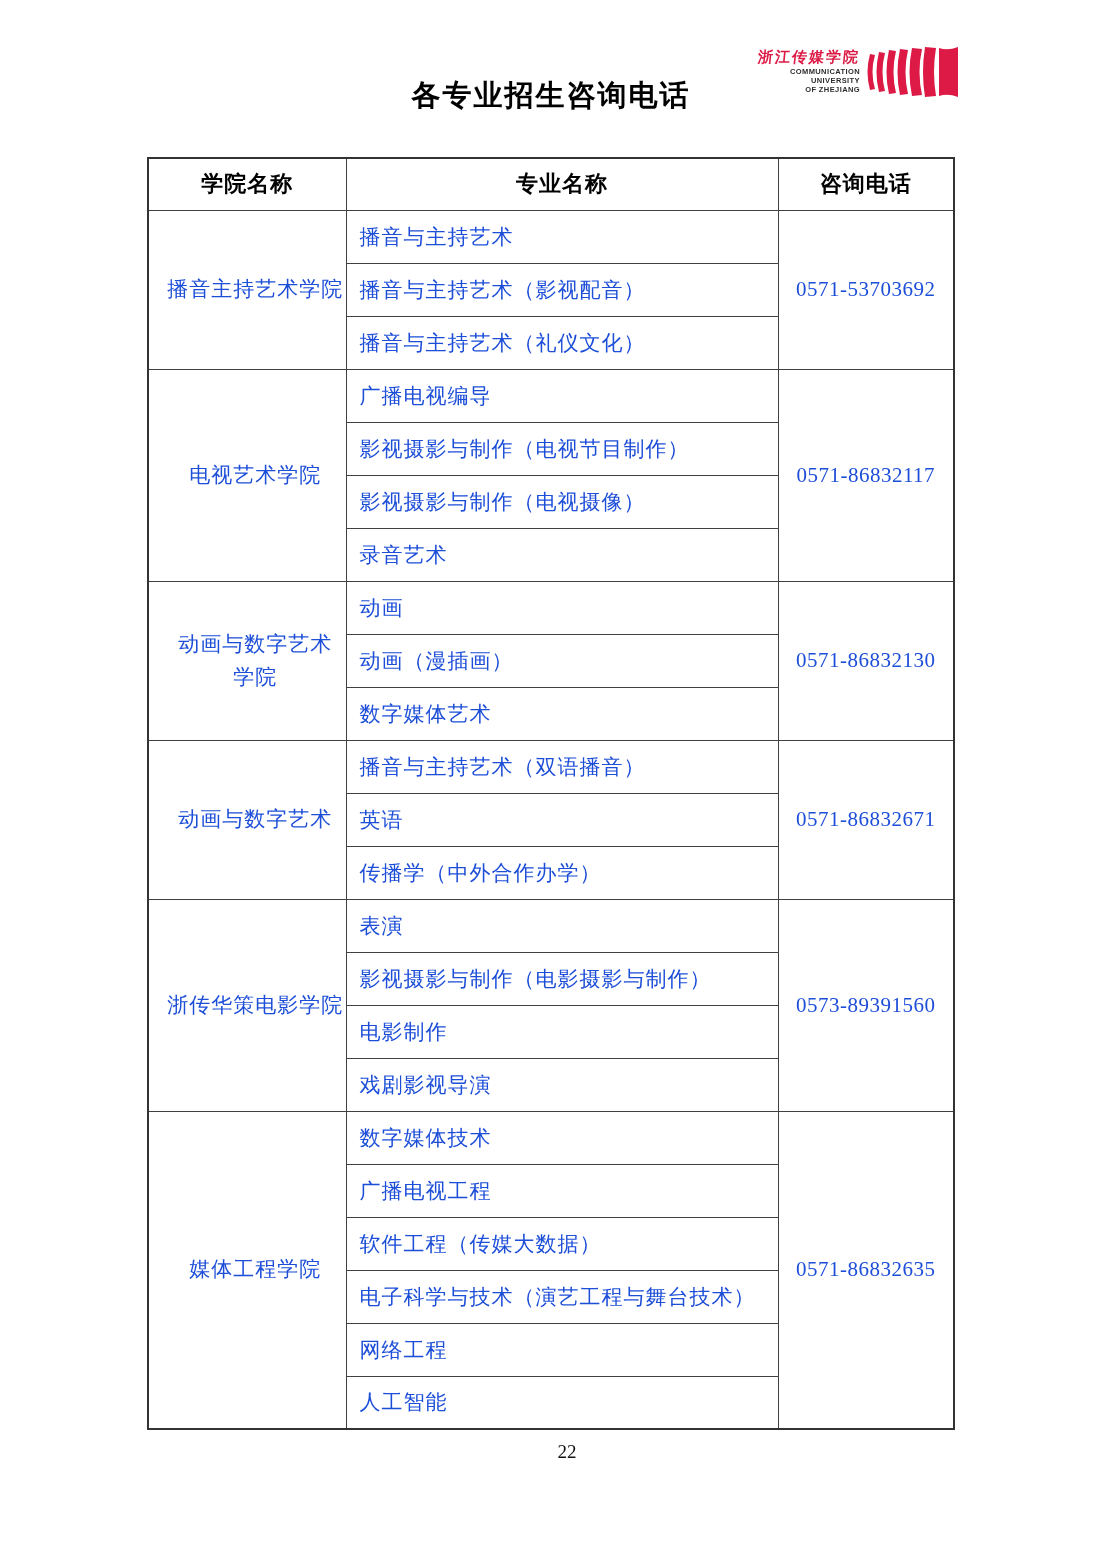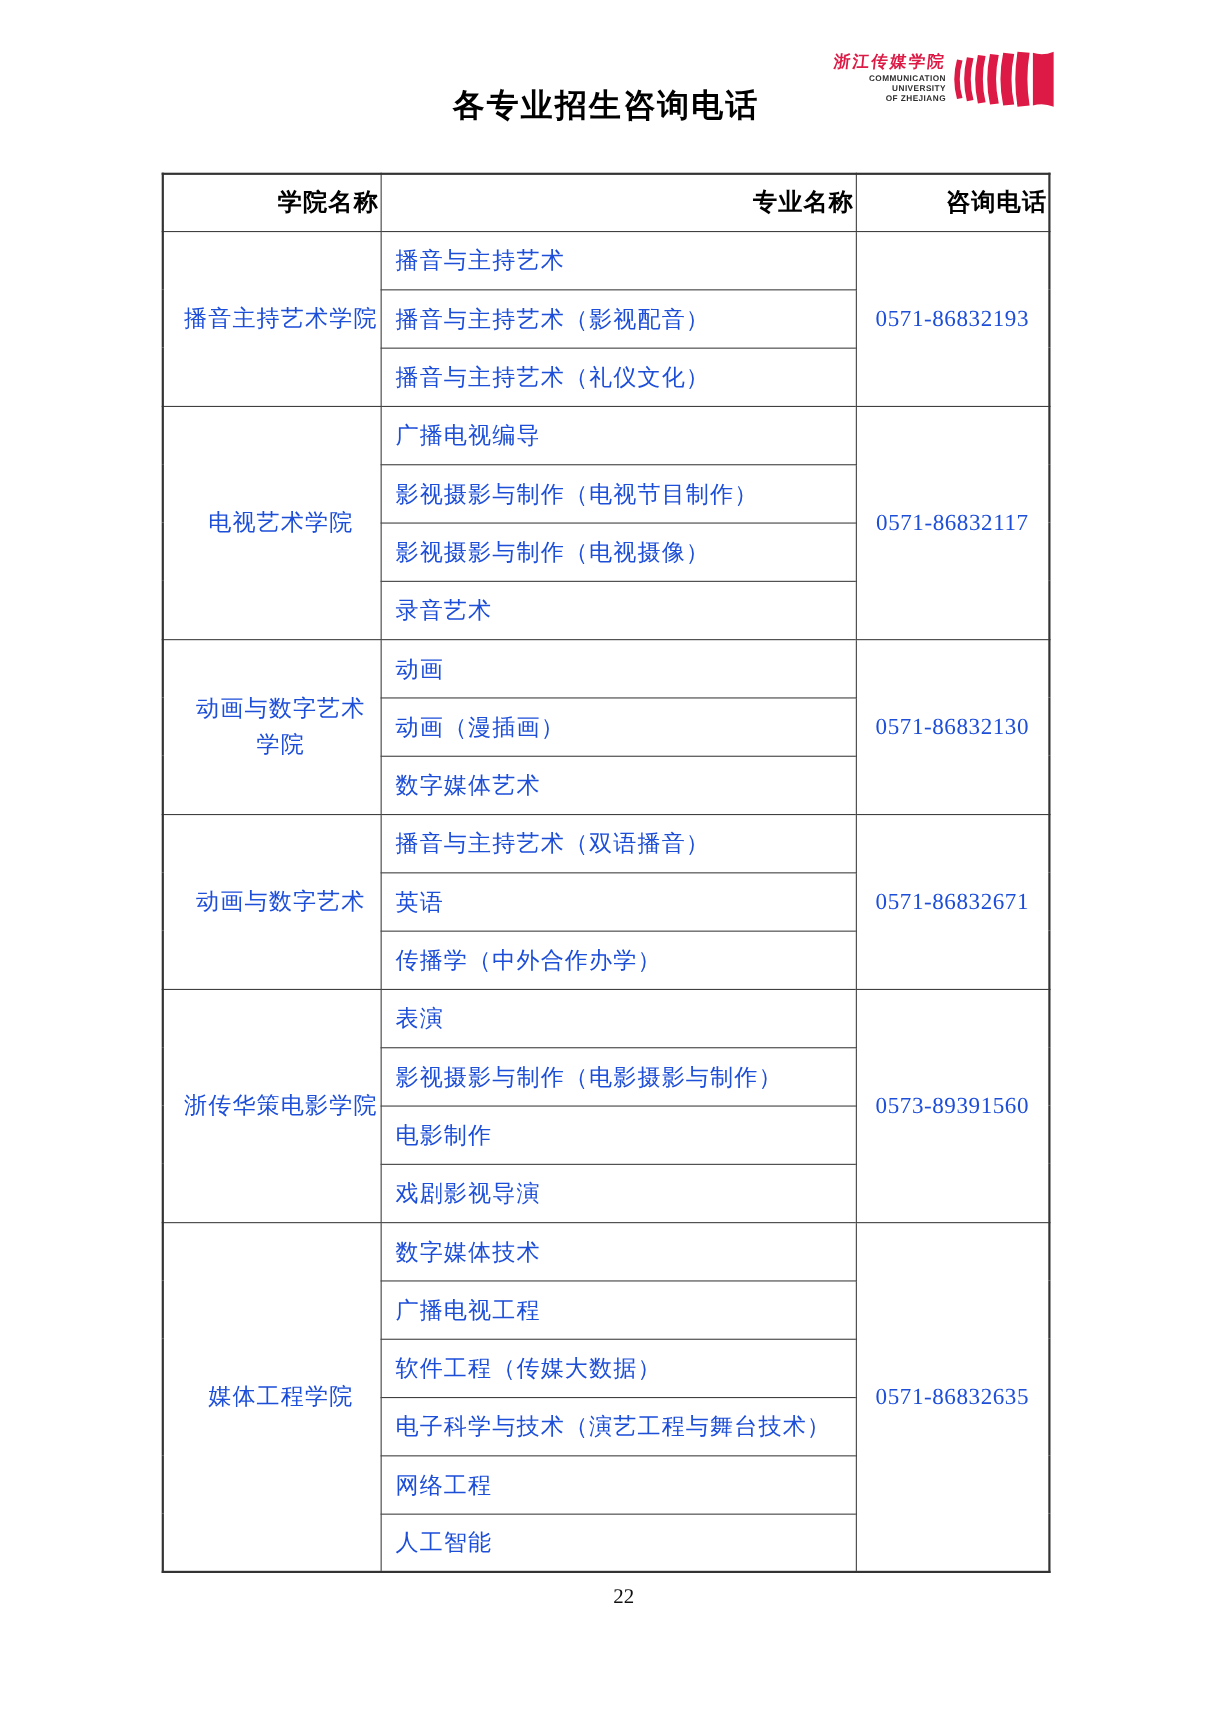--- a/index.html
+++ b/index.html
@@ -59,21 +59,21 @@
   .phone-table col.c2{width:432px;}
   .phone-table col.c3{width:176px;}
   .phone-table th,.phone-table td{
     border:1.5px solid var(--border);
     box-sizing:border-box;
   }
   .phone-table th{
     height:52px;
     font-family:"Liberation Sans","DejaVu Sans",sans-serif;
     font-weight:bold;font-size:22px;letter-spacing:1px;
-    text-align:right;vertical-align:middle;color:#000;
+    text-align:center;vertical-align:middle;color:#000;
   }
   .phone-table td{
     height:53px;
     font-size:21px;vertical-align:middle;color:#1d4ed8;
   }
   td.college-cell{
     text-align:center;white-space:pre-line;line-height:1.55;letter-spacing:1px;padding-left:17px;
   }
   td.major-cell{
     text-align:left;padding-left:13px;letter-spacing:1px;
@@ -127,21 +127,21 @@
       <tr>
         <th>学院名称</th>
         <th>专业名称</th>
         <th>咨询电话</th>
       </tr>
     </thead>
     <tbody id="table-body">
         <tr>
           <td class="college-cell" rowspan="3">播音主持艺术学院</td>
           <td class="major-cell">播音与主持艺术</td>
-          <td class="phone-cell" rowspan="3">0571-86832193</td>
+          <td class="phone-cell" rowspan="3">0571-53703692</td>
         </tr>
         <tr>
           <td class="major-cell">播音与主持艺术（影视配音）</td>
         </tr>
         <tr>
           <td class="major-cell">播音与主持艺术（礼仪文化）</td>
         </tr>
         <tr>
           <td class="college-cell" rowspan="4">电视艺术学院</td>
           <td class="major-cell">广播电视编导</td>

